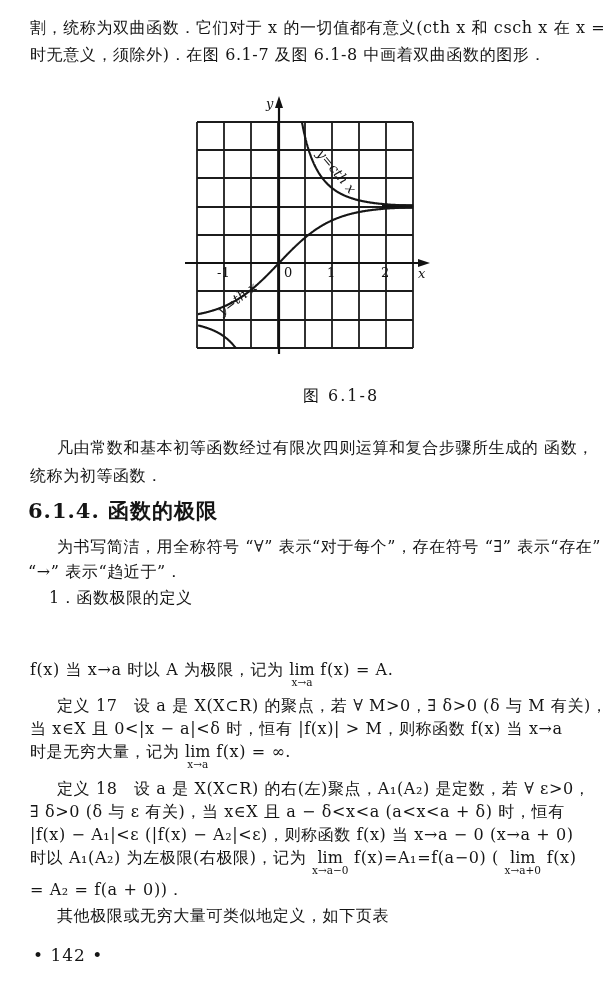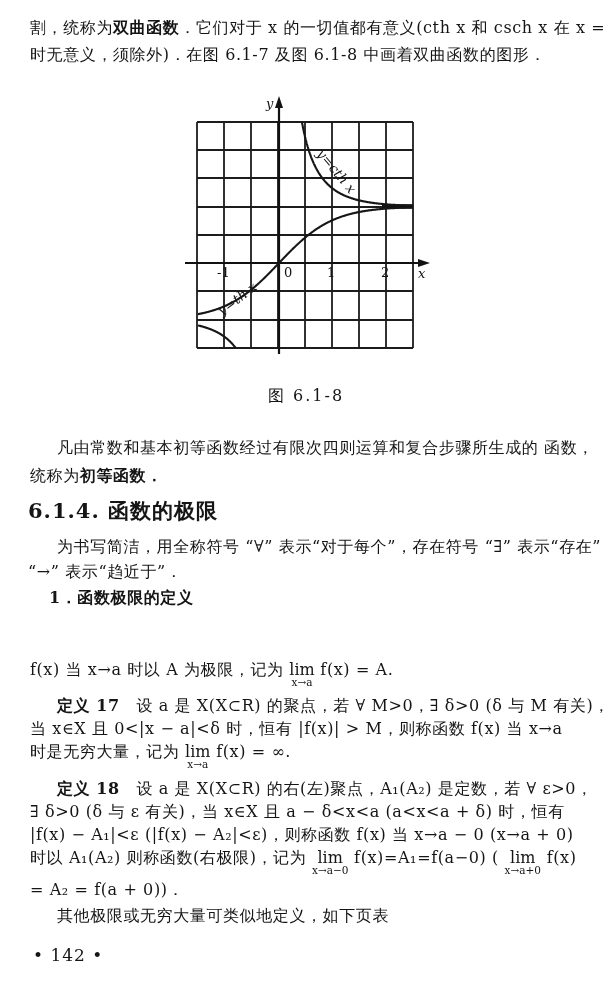--- a/index.html
+++ b/index.html
@@ -12,33 +12,34 @@
     color:#151515;
     overflow:hidden;
   }
   .tline{
     position:absolute;
     font-size:16px;
     line-height:20px;
     letter-spacing:0.6px;
     white-space:nowrap;
   }
-  .b{font-weight:bold;}
+  .b{font-weight:normal;}
   .heading{
     position:absolute;
     font-size:21px;
     font-weight:bold;
     letter-spacing:1px;
     white-space:nowrap;
   }
   .caption{
     position:absolute;
     font-size:16px;
     letter-spacing:2px;
     white-space:nowrap;
+    margin-left:35px;
   }
   .pagenum{
     position:absolute;
     font-size:17px;
     letter-spacing:1px;
   }
   .lim{
     display:inline-block;
     text-align:center;
     line-height:1;
@@ -109,20 +110,20 @@
 
   <div class="tline" style="left:30px;top:660px;"><span>f(x) 当 x→a 时以 A 为极限，记为 </span><span class="lim"><span class="lw">lim</span><span class="ls">x→a</span></span><span> f(x) = A.</span></div>
 
   <div class="tline" style="left:57px;top:696px;"><span class="b">定义 17</span><span>　设 a 是 X(X⊂R) 的聚点，若 ∀ M&gt;0，∃ δ&gt;0 (δ 与 M 有关)，</span></div>
   <div class="tline" style="left:30px;top:719px;">当 x∈X 且 0&lt;|x − a|&lt;δ 时，恒有 |f(x)| &gt; M，则称函数 f(x) 当 x→a</div>
   <div class="tline" style="left:30px;top:742px;"><span>时是无穷大量，记为 </span><span class="lim"><span class="lw">lim</span><span class="ls">x→a</span></span><span> f(x) = ∞.</span></div>
 
   <div class="tline" style="left:57px;top:779px;"><span class="b">定义 18</span><span>　设 a 是 X(X⊂R) 的右(左)聚点，A₁(A₂) 是定数，若 ∀ ε&gt;0，</span></div>
   <div class="tline" style="left:30px;top:802px;">∃ δ&gt;0 (δ 与 ε 有关)，当 x∈X 且 a − δ&lt;x&lt;a (a&lt;x&lt;a + δ) 时，恒有</div>
   <div class="tline" style="left:30px;top:825px;">|f(x) − A₁|&lt;ε (|f(x) − A₂|&lt;ε)，则称函数 f(x) 当 x→a − 0 (x→a + 0)</div>
-  <div class="tline" style="left:30px;top:848px;"><span>时以 A₁(A₂) 则称函数(右极限)，记为 </span><span class="lim"><span class="lw">lim</span><span class="ls">x→a−0</span></span><span> f(x)=A₁=f(a−0) ( </span><span class="lim"><span class="lw">lim</span><span class="ls">x→a+0</span></span><span> f(x)</span></div>
+  <div class="tline" style="left:30px;top:848px;"><span>时以 A₁(A₂) 为左极限(右极限)，记为 </span><span class="lim"><span class="lw">lim</span><span class="ls">x→a−0</span></span><span> f(x)=A₁=f(a−0) ( </span><span class="lim"><span class="lw">lim</span><span class="ls">x→a+0</span></span><span> f(x)</span></div>
   <div class="tline" style="left:30px;top:880px;">= A₂ = f(a + 0))．</div>
 
   <div class="tline" style="left:57px;top:906px;">其他极限或无穷大量可类似地定义，如下页表</div>
 
   <div class="pagenum" style="left:33px;top:945px;">• 142 •</div>
 
 </div>
 
 </body></html>

